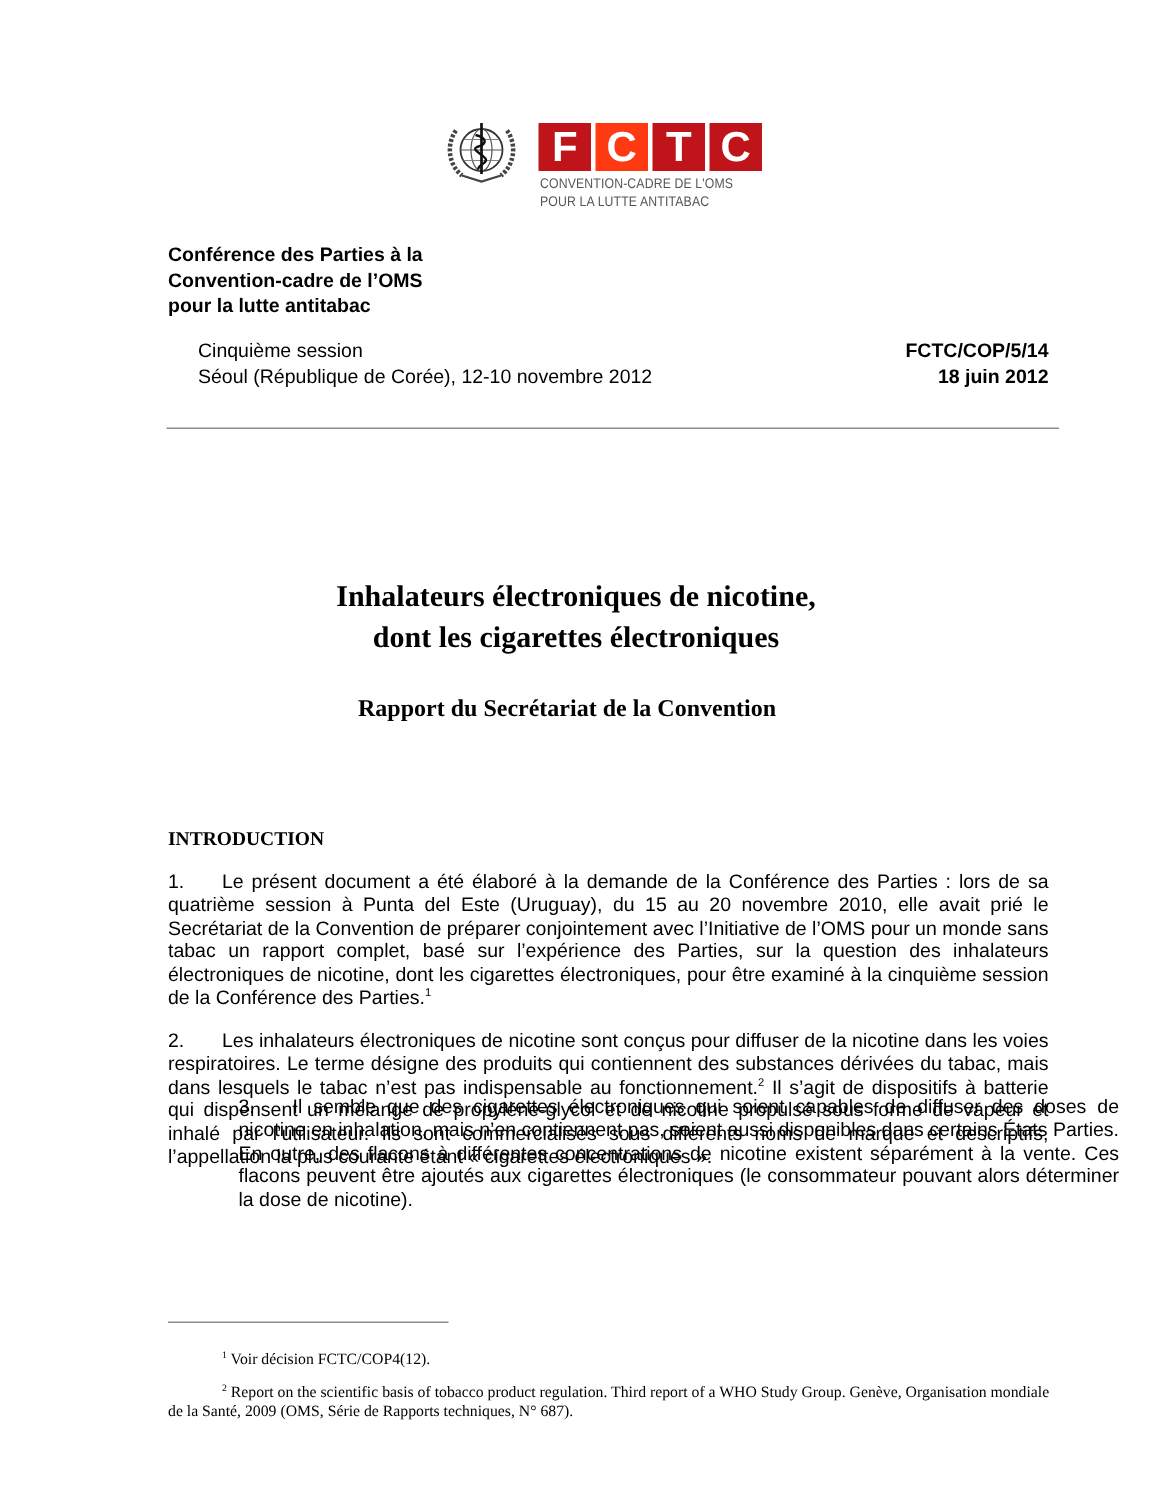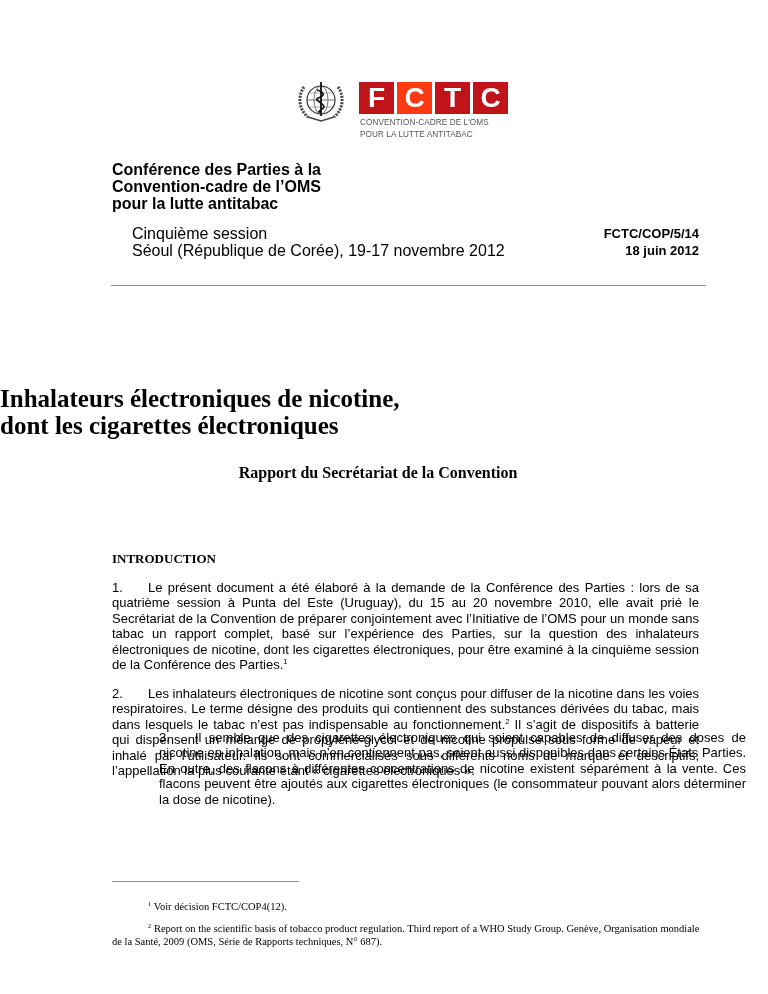--- a/index.html
+++ b/index.html
@@ -66,21 +66,21 @@
       white-space: nowrap;
       transform: scaleX(0.88);
       transform-origin: left top;
     }
 
     
     .hdr {
       position: absolute;
       left: 112px;
       font-family: "Liberation Sans", sans-serif;
-      font-size: 16px;
+      font-size: 13px;
       line-height: 17px;
     }
     .hdr-conf {
       top: 161px;
       font-weight: bold;
     }
     .hdr-session {
       top: 225px;
       margin-left: 20px;
     }
@@ -102,24 +102,24 @@
       top: 285px;
       height: 0;
       border-top: 1px solid #8c8c8c;
     }
 
     
     .title {
       position: absolute;
       left: 0; width: 768px;
       top: 385px;
-      text-align: left;
-      font-family: "Liberation Serif", serif;
-      font-weight: bold;
-      font-size: 25px;
+      text-align: center;
+      font-family: "Liberation Serif", serif;
+      font-weight: bold;
+      font-size: 20px;
       line-height: 27px;
     }
     .subtitle {
       position: absolute;
       left: 0; width: 756px;
       top: 463px;
       text-align: center;
       font-family: "Liberation Serif", serif;
       font-weight: bold;
       font-size: 16px;
@@ -214,21 +214,21 @@
   </div>
 
   <div class="hdr hdr-conf">
     <div>Conférence des Parties à la</div>
     <div>Convention-cadre de l’OMS</div>
     <div>pour la lutte antitabac</div>
   </div>
 
   <div class="hdr hdr-session">
     <div>Cinquième session</div>
-    <div>Séoul (République de Corée), 19-17 novembre 2012</div>
+    <div>Séoul (République de Corée), 12-10 novembre 2012</div>
   </div>
 
   <div class="hdr-right">
     <div>FCTC/COP/5/14</div>
     <div>18 juin 2012</div>
   </div>
 
   <div class="hrule"></div>
 
   <div class="title">

